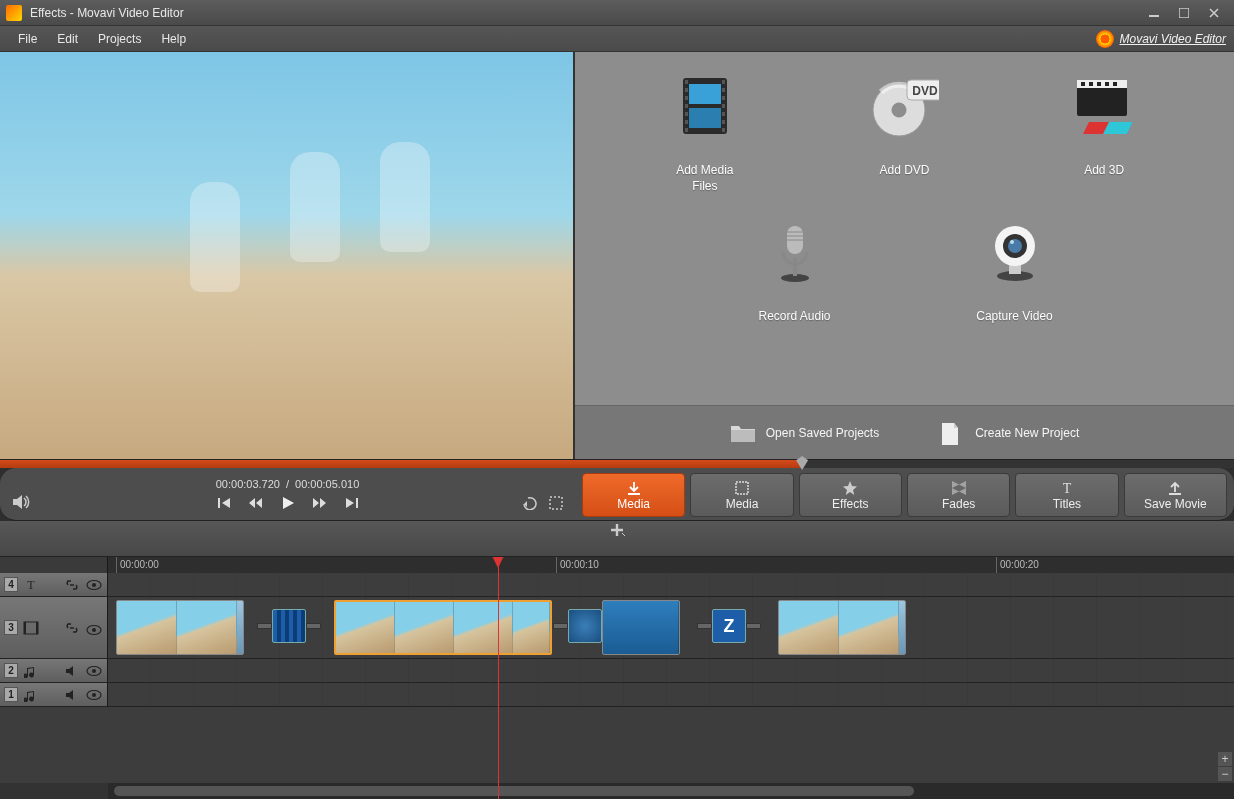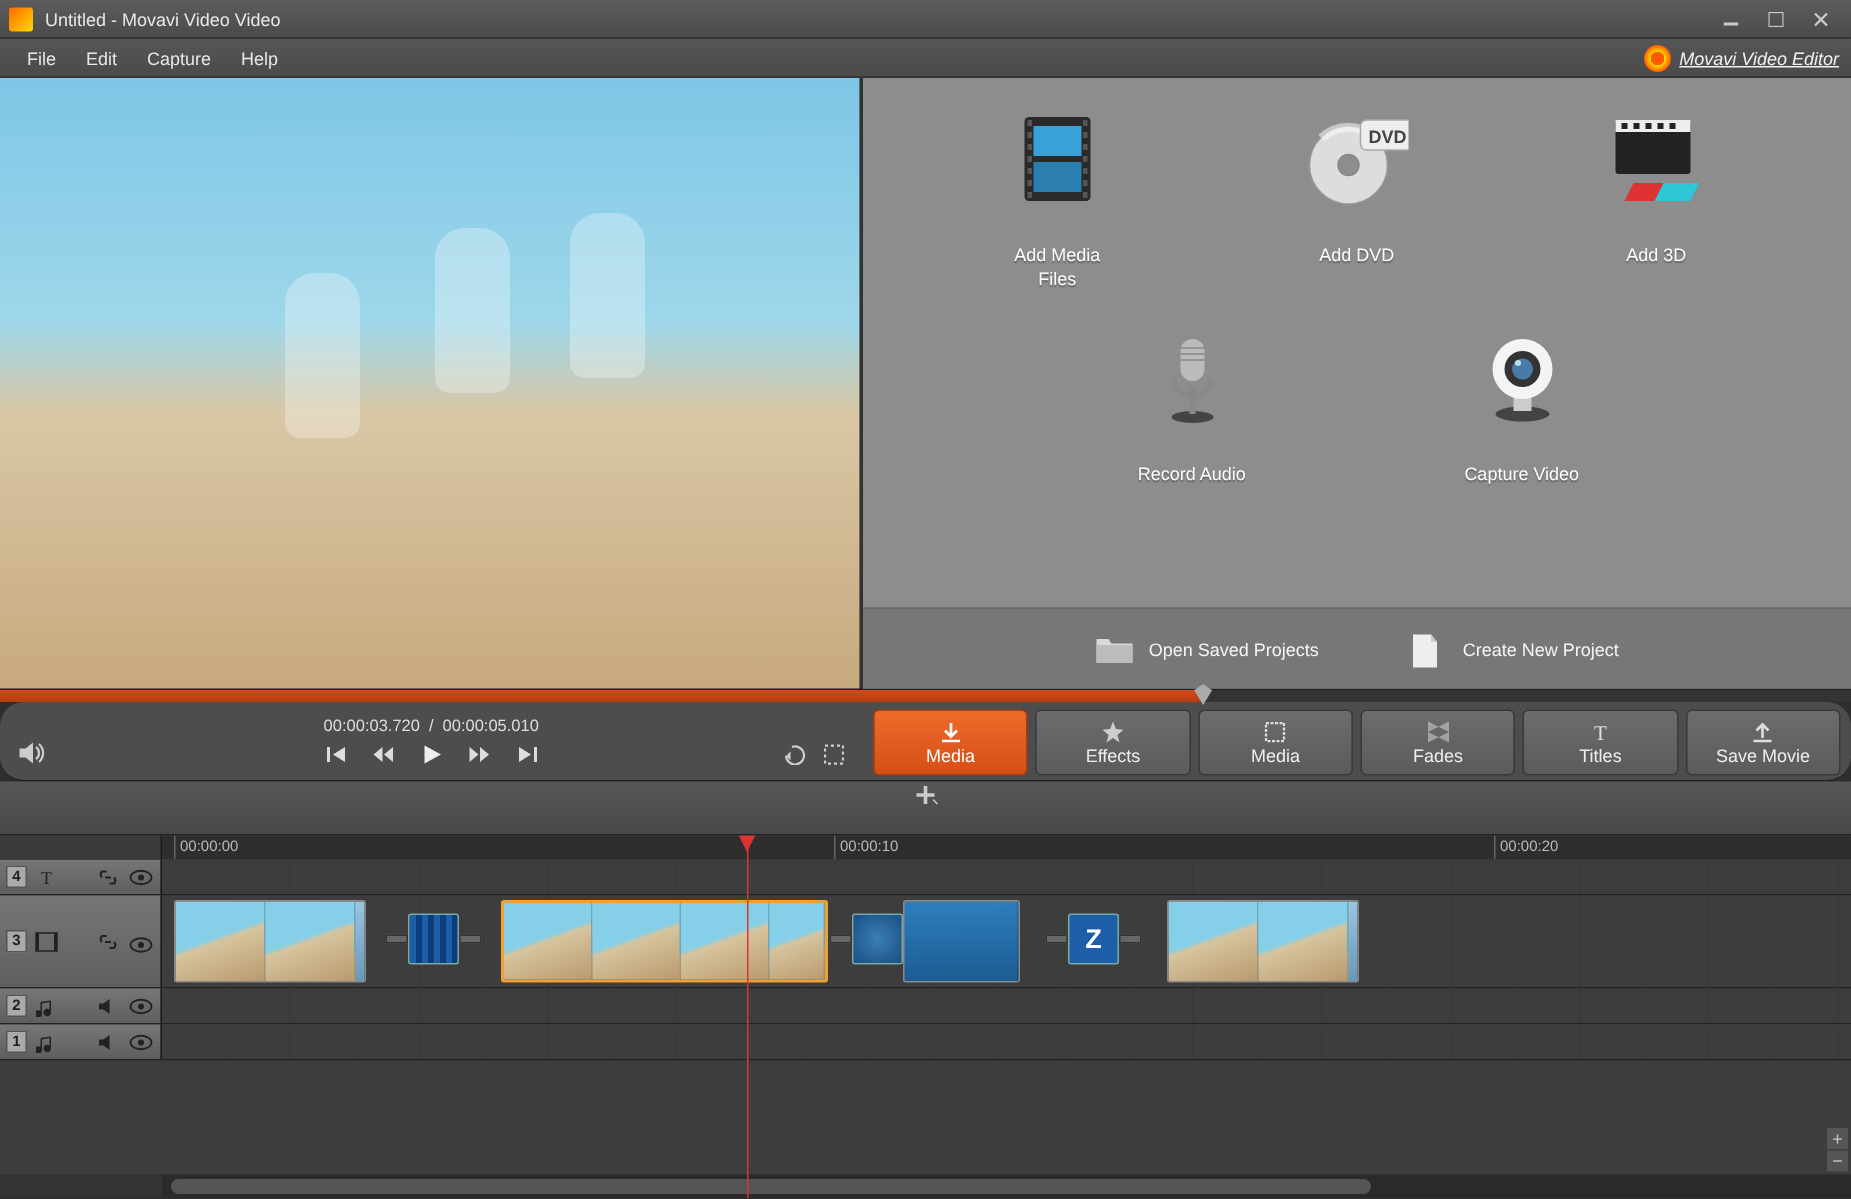--- a/index.html
+++ b/index.html
@@ -79,42 +79,42 @@
   svg { display: block; }
   .view-toggle { display:flex; border:1px solid #333; border-radius:3px; overflow:hidden; }
   .view-toggle .opt { width:30px; height:20px; display:flex; justify-content:center; align-items:center; background:#444; }
   .view-toggle .opt.on { background:#d55220; }
 </style>
 </head>
 <body>
 
 <div class="titlebar">
   <div class="app-icon"></div>
-  <div class="title">Untitled - Movavi Video Video</div>
+  <div class="title">Effects - Movavi Video Editor</div>
   <div class="winbtn">
       <svg width="10" height="10">
         <rect y="7" width="10" height="2" fill="#ccc"></rect>
       </svg>
     </div>
   <div class="winbtn">
       <svg width="10" height="10">
         <rect x="0" y="0" width="10" height="10" fill="none" stroke="#ccc" stroke-width="1.5"></rect>
       </svg>
     </div>
   <div class="winbtn">
       <svg width="10" height="10">
         <path d="M1 1 L9 9 M9 1 L1 9" stroke="#ccc" stroke-width="1.5"></path>
       </svg>
     </div>
 </div>
 
 <div class="menubar">
   <div class="menuitem">File</div>
   <div class="menuitem">Edit</div>
-  <div class="menuitem">Capture</div>
+  <div class="menuitem">Projects</div>
   <div class="menuitem">Help</div>
   <div class="spacer"></div>
   <div class="brand">
     <div class="logo"></div>
     <span>Movavi Video Editor</span>
   </div>
 </div>
 
 <div class="upper">
   <div class="preview-col">
@@ -307,32 +307,32 @@
       <div class="tico">
           <svg width="16" height="16">
             <path d="M2 14 h12 M8 2 v9 M4 7 l4 4 l4 -4" fill="none" stroke="#fff" stroke-width="1.8"></path>
           </svg>
         </div>
       <span>Media</span>
     </div>
     <div class="tab">
       <div class="tico">
           <svg width="16" height="16">
-            <path d="M8 1 l2 5 l5 .5 l-4 3.5 l1.3 5 L8 12 l-4.3 3 l1.3 -5 l-4 -3.5 l5 -.5 z" fill="#ccc"></path>
-          </svg>
-        </div>
-      <span>Effects</span>
+            <rect x="2" y="2" width="12" height="12" fill="none" stroke="#ddd" stroke-width="1.5" stroke-dasharray="2 1"></rect>
+          </svg>
+        </div>
+      <span>Media</span>
     </div>
     <div class="tab">
       <div class="tico">
           <svg width="16" height="16">
-            <rect x="2" y="2" width="12" height="12" fill="none" stroke="#ddd" stroke-width="1.5" stroke-dasharray="2 1"></rect>
-          </svg>
-        </div>
-      <span>Media</span>
+            <path d="M8 1 l2 5 l5 .5 l-4 3.5 l1.3 5 L8 12 l-4.3 3 l1.3 -5 l-4 -3.5 l5 -.5 z" fill="#ccc"></path>
+          </svg>
+        </div>
+      <span>Effects</span>
     </div>
     <div class="tab">
       <div class="tico">
           <svg width="16" height="16">
             <path d="M1 1 L15 8 L1 15 Z M15 1 L1 8 L15 15 Z" fill="#ccc" fill-opacity=".6"></path>
           </svg>
         </div>
       <span>Fades</span>
     </div>
     <div class="tab">

